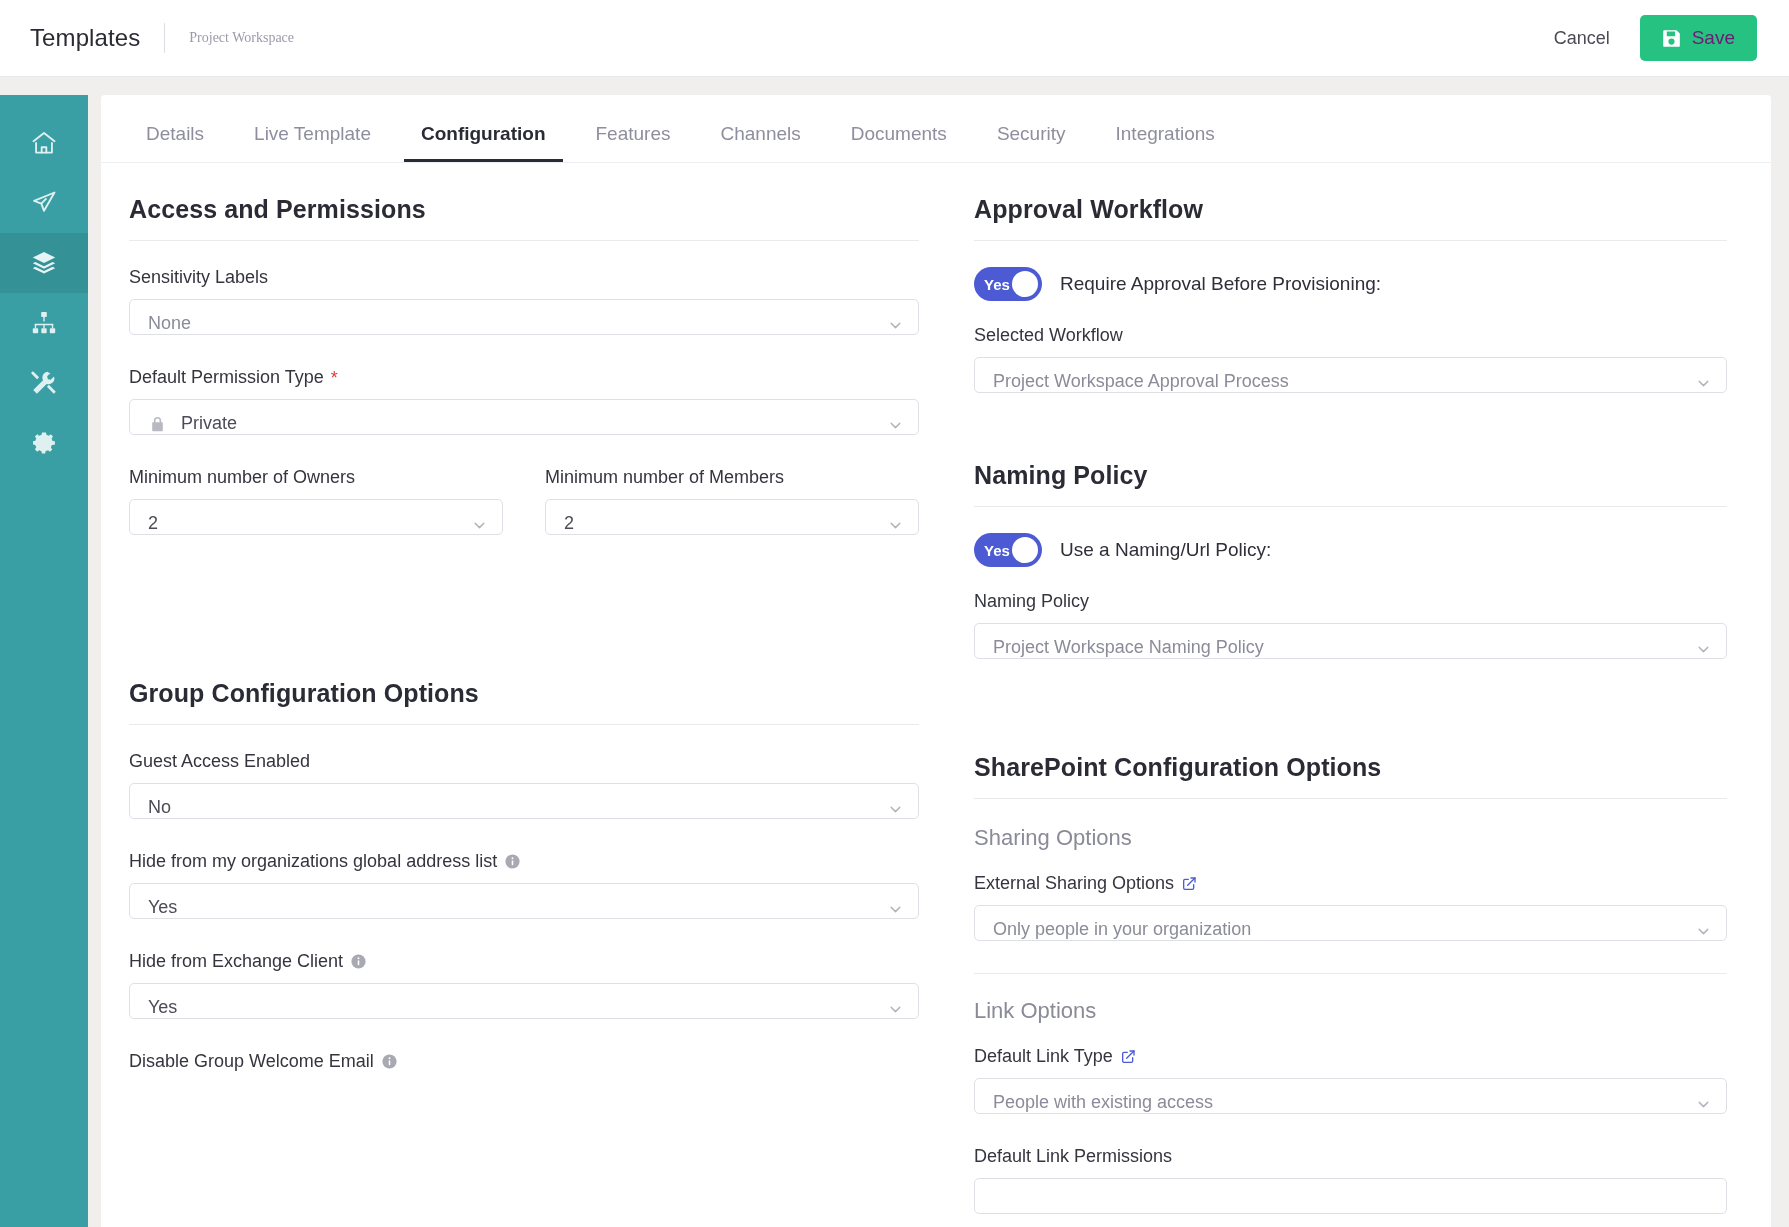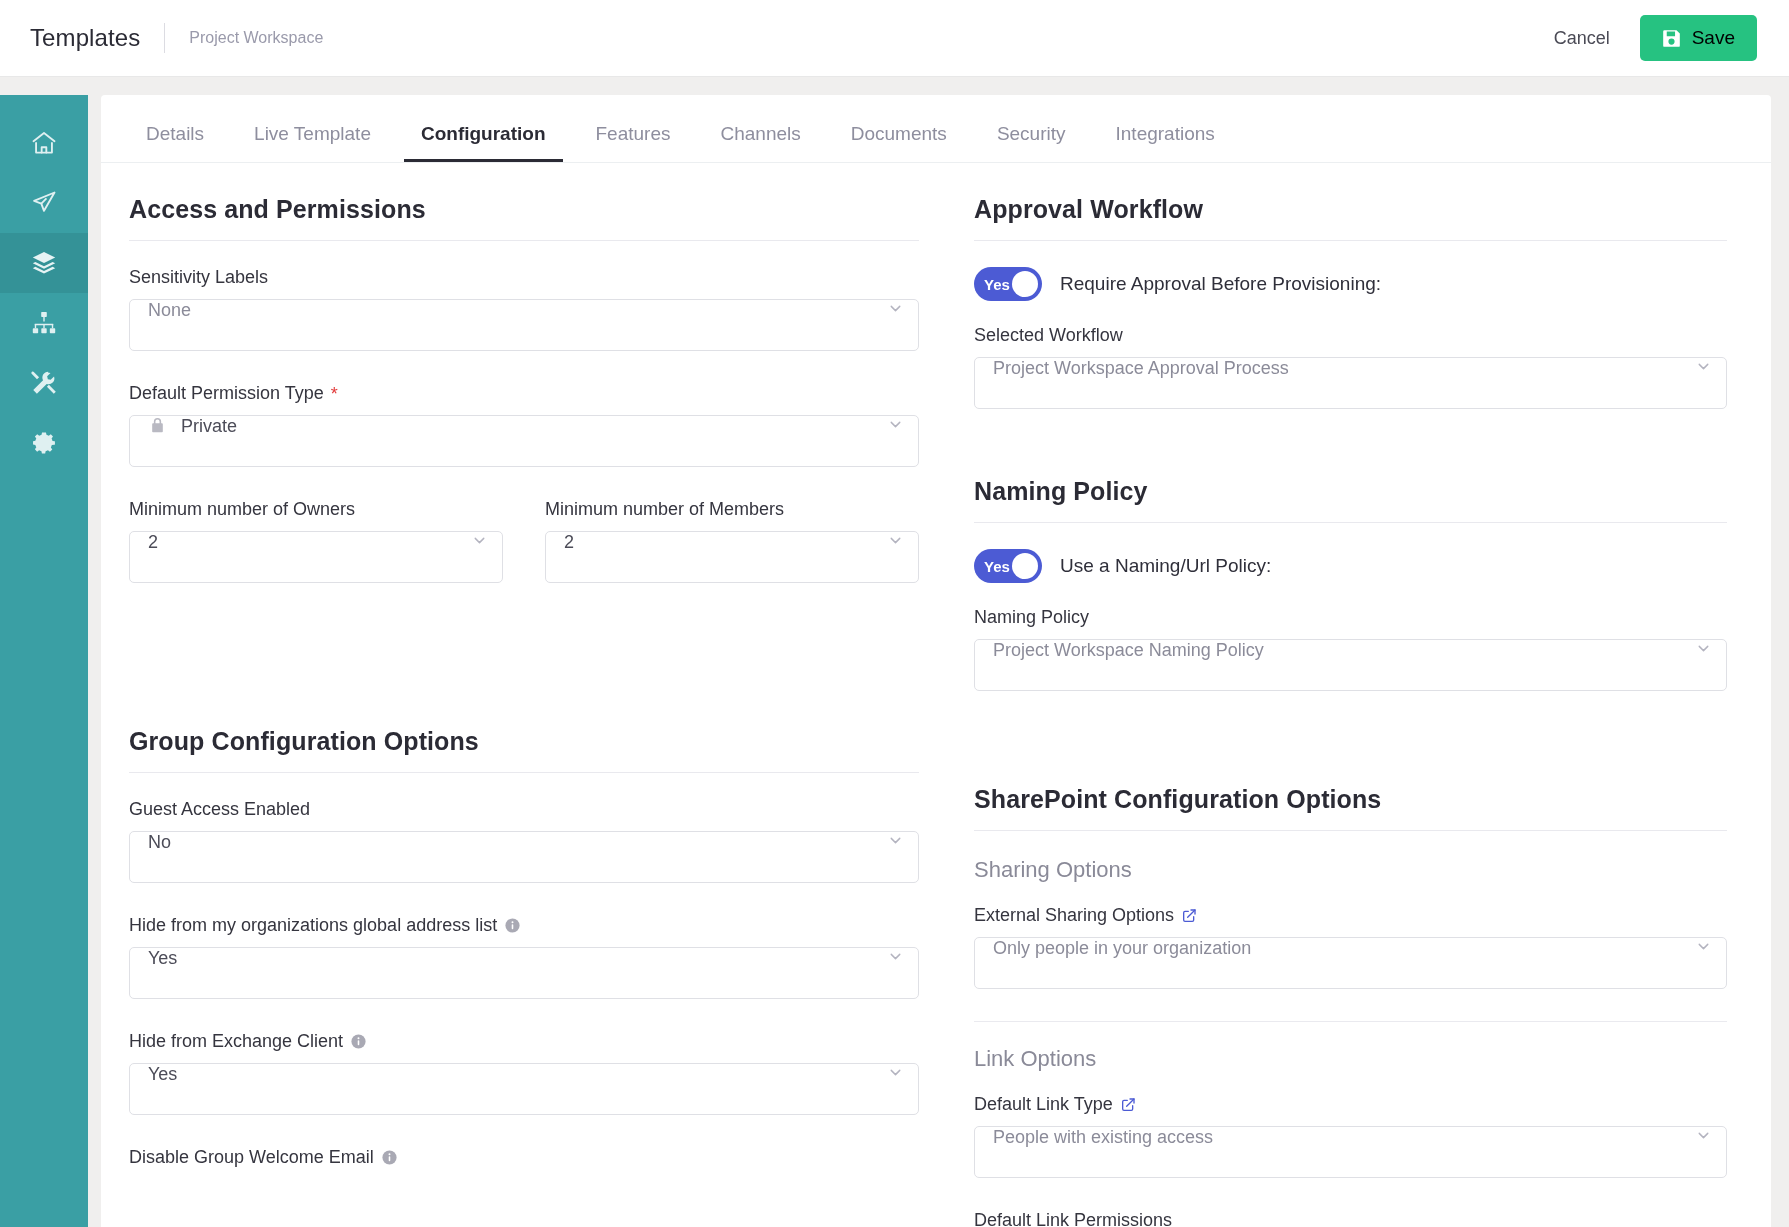--- a/index.html
+++ b/index.html
@@ -14,25 +14,25 @@
   .topbar {
     position: absolute; top: 0; left: 0; right: 0; height: 77px;
     background: #ffffff;
     display: flex; align-items: center;
     padding: 0 32px 0 30px;
     border-bottom: 1px solid #e8e8e8;
     z-index: 30;
   }
   .brand-title { font-size: 24px; color: #2b2b35; font-weight: 400; letter-spacing: .1px; }
   .brand-sep { width: 1px; height: 30px; background: #dcdce2; margin: 0 24px; }
-  .brand-sub { font-size: 16px; color: #9a9aab; font-weight: 400; }
+  .brand-sub { font-size: 14px; color: #9a9aab; font-weight: 400; font-family: Liberation Serif, serif; }
   .topbar-right { margin-left: auto; display: flex; align-items: center; gap: 30px; }
   .cancel-link { font-size: 18px; color: #4a4a55; cursor: pointer; }
   .save-btn {
-    background: #26c281; color: #000000; border: none; border-radius: 5px;
+    background: #26c281; color: #701a75; border: none; border-radius: 5px;
     height: 46px; padding: 0 22px; display: flex; align-items: center; gap: 11px;
     font-size: 19px; font-family: inherit; cursor: pointer;
   }
   .save-btn svg { display: block; }
 
   
   .rail {
     position: absolute; left: 0; top: 95px; width: 88px; bottom: 0;
     background: #3a9fa4;
     display: flex; flex-direction: column; align-items: center;
@@ -88,22 +88,22 @@
   .sub-rule { height: 1px; background: #eaeaef; margin: 26px 0 24px 0; }
 
   .field { margin-bottom: 32px; }
   .field-label {
     font-size: 18px; color: #35353f; margin-bottom: 11px;
     display: flex; align-items: center; gap: 7px;
   }
   .req { color: #e23b3b; font-size: 18px; line-height: 1; }
 
   .select {
-    height: 52px; border: 1px solid #dfe0e5; border-radius: 5px;
-    background: #fff; display: flex; align-items: flex-start;
+    height: 36px; border: 1px solid #dfe0e5; border-radius: 5px;
+    background: #fff; display: flex; align-items: flex-end;
     padding: 0 14px 0 18px; cursor: pointer;
   }
   .select .val { font-size: 18px; color: #8b8b99; flex: 1; white-space: nowrap; overflow: hidden; text-overflow: ellipsis; }
   .select .val.dark { color: #4c4c58; }
   .select .lead { margin-right: 14px; display: flex; align-items: center; }
   .chev { flex: 0 0 auto; display: flex; align-items: center; }
 
   .two-up { display: grid; grid-template-columns: 1fr 1fr; gap: 42px; }
 
   

